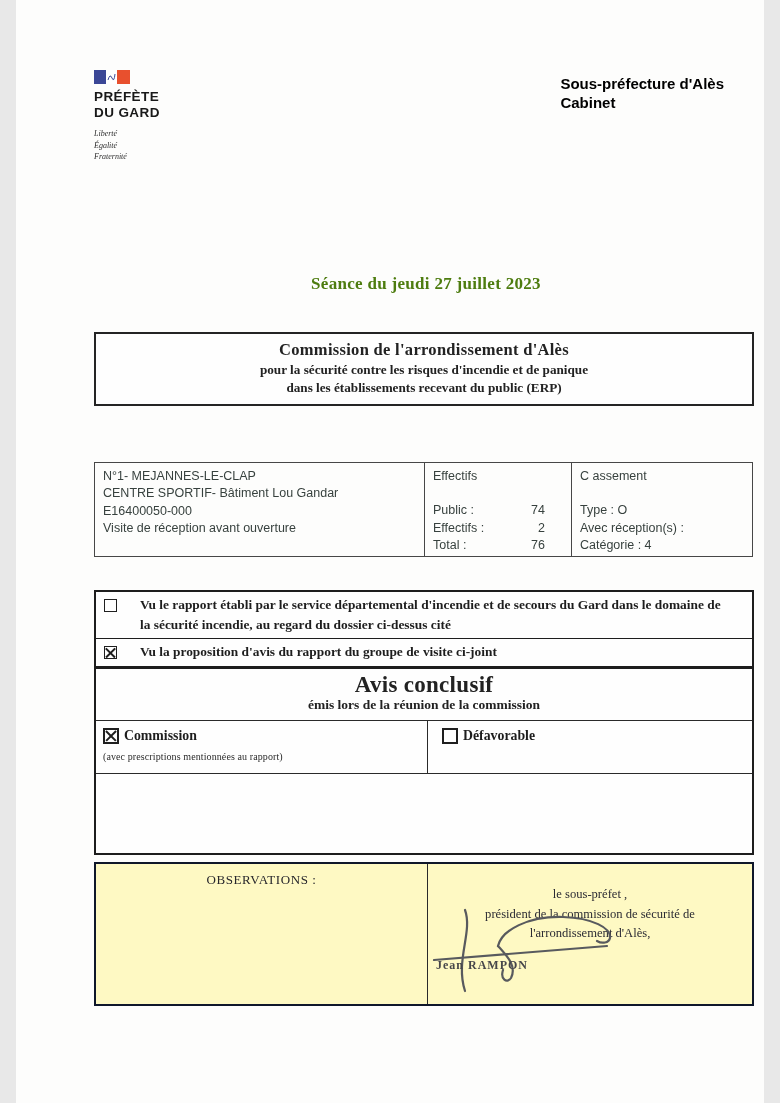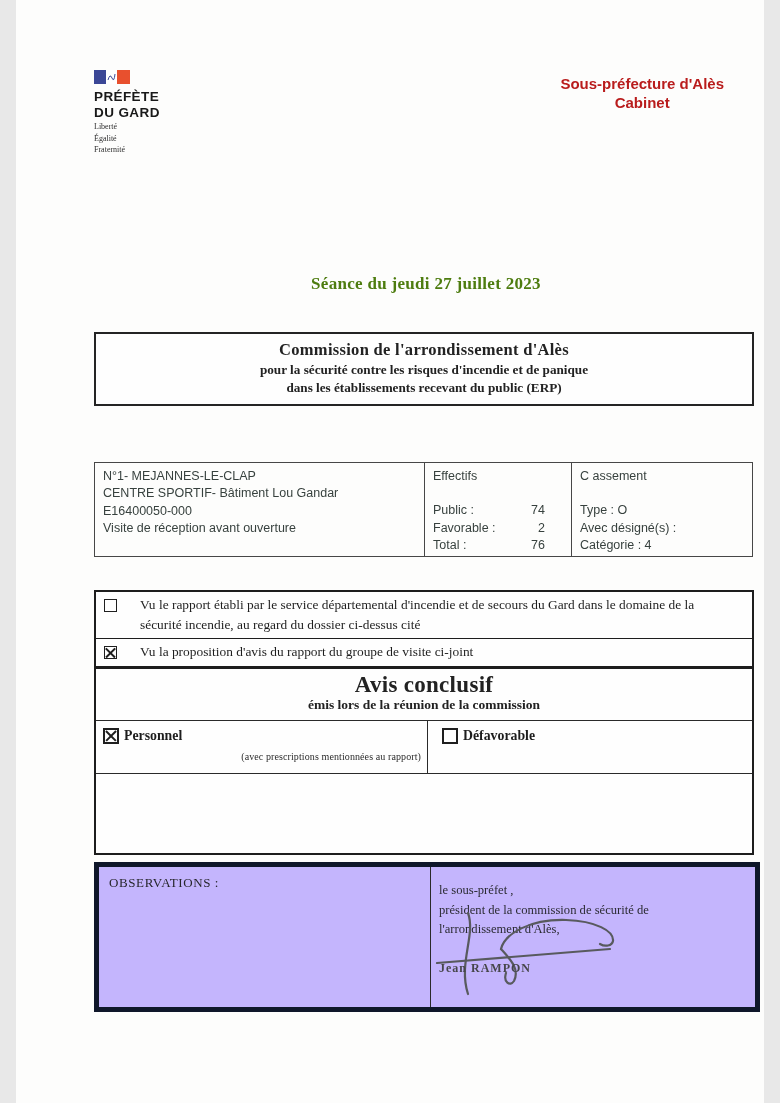--- a/index.html
+++ b/index.html
@@ -8,23 +8,23 @@
   .abs{position:absolute;}
 
   
   .logo{left:78px;top:70px;}
   .flag{display:flex;height:14px;width:36px;}
   .flag .b{width:12px;background:#3b4796;}
   .flag .w{width:11px;background:#fff;position:relative;}
   .flag .r{width:13px;background:#e8502e;}
   .logo-name{margin-top:5px;font-family:"Liberation Sans",sans-serif;font-weight:bold;
              font-size:13.5px;line-height:16px;letter-spacing:.4px;color:#191919;white-space:pre-line;}
-  .logo-motto{font-size:8px;line-height:11.5px;color:#2e2e2e;}
-  .office{right:40px;top:74px;text-align:center;font-family:"Liberation Sans",sans-serif;
-          font-weight:bold;font-size:15px;line-height:19px;color:#b91c1c;}
+  .logo-motto{margin-top:7px;font-style:italic;font-size:8px;line-height:11.5px;color:#2e2e2e;}
+  .office{right:40px;top:74px;text-align:left;font-family:"Liberation Sans",sans-serif;
+          font-weight:bold;font-size:15px;line-height:19px;color:#000000;}
 
   
   .doc-title{left:40px;top:222px;width:740px;text-align:center;font-weight:bold;
              font-size:17.5px;letter-spacing:.6px;color:#1c1c1c;}
   .doc-session{left:40px;top:274px;width:740px;text-align:center;font-weight:bold;
              font-size:17px;letter-spacing:.3px;color:#4d7c0f;}
 
   
   .commission-box{left:78px;top:332px;width:656px;border:2.5px solid #242424;text-align:center;
                   padding:4px 0 7px;background:#fefefe;}
@@ -50,45 +50,45 @@
   .cb.checked::before,.cb.checked::after{content:"";position:absolute;left:-1px;top:4.6px;
       width:13px;height:1.7px;background:#1f1f1f;}
   .cb.checked::before{transform:rotate(45deg);}
   .cb.checked::after{transform:rotate(-45deg);}
 
   
   .vu-table{left:78px;top:590px;width:656px;border:2px solid #1d1d1d;background:#fefefe;}
   .vu-row{display:flex;padding:3px 8px 4px;}
   .vu-row.first{border-bottom:1.8px solid #1d1d1d;}
   .vu-row .cb{margin-top:4px;}
-  .vu-text{margin-left:23px;font-weight:normal;font-size:13.4px;line-height:19.5px;width:592px;color:#1e1e1e;}
+  .vu-text{margin-left:23px;font-weight:bold;font-size:13.4px;line-height:19.5px;width:592px;color:#1e1e1e;}
 
   
   .avis-box{left:78px;top:667px;width:656px;border:2px solid #1d1d1d;background:#fefefe;}
   .avis-head{text-align:center;padding:4px 0 6px;border-bottom:1.6px solid #2a2a2a;}
   .avis-title{font-weight:bold;font-size:23px;letter-spacing:.3px;line-height:23px;}
   .avis-sub{font-weight:bold;font-size:13.5px;line-height:18px;}
   .avis-row{display:flex;}
   .avis-row.rA{min-height:52px;border-bottom:1.6px solid #2a2a2a;}
   .avis-row.rB{min-height:79px;}
   .avis-cell-l{width:332px;box-sizing:border-box;border-right:1.6px solid #2a2a2a;padding:7px 6px 5px 7px;}
   .avis-cell-r{flex:1;padding:7px 6px 5px 14px;}
   .opt{display:flex;align-items:center;}
   .opt .cb{border-width:2px;width:12px;height:12px;}
   .opt .cb.checked::before,.opt .cb.checked::after{top:5px;width:14px;left:-1px;}
   .opt-label{margin-left:5px;font-weight:bold;font-size:13.8px;color:#1d1d1d;}
-  .fav-note{margin-top:7px;font-size:10px;color:#2b2b2b;letter-spacing:.1px;text-align:right;}
+  .fav-note{margin-top:7px;font-size:10px;color:#2b2b2b;letter-spacing:.1px;}
   .ne-note{margin-top:3px;font-size:9.6px;line-height:13px;text-align:justify;width:320px;color:#2a2a2a;}
 
   
-  .obs-box{left:78px;top:862px;width:656px;height:140px;border:5px solid #0f172a;display:flex;
-           box-sizing:content-box;background:#c4b5fd;}
+  .obs-box{left:78px;top:862px;width:656px;height:140px;border:2px solid #0f172a;display:flex;
+           box-sizing:content-box;background:#fef9c3;text-align:center;}
   .obs-left{width:332px;box-sizing:border-box;border-right:1.6px solid #2a2a2a;
             padding:8px 10px;font-size:13px;letter-spacing:.6px;color:#26262b;}
-  .obs-right{flex:1;position:relative;padding:14px 8px;font-size:12.6px;line-height:19.5px;color:#2b2b33;}
+  .obs-right{flex:1;position:relative;padding:21px 8px;font-size:12.6px;line-height:19.5px;color:#2b2b33;}
   .sig-svg{position:absolute;left:4px;top:40px;}
   .signatory{position:absolute;left:8px;top:92px;font-weight:bold;font-size:12px;
              letter-spacing:1px;color:#46464a;}
 </style>
 </head>
 <body>
 
 <div class="page">
 
   <div class="abs logo">
@@ -128,33 +128,33 @@
       <div>Visite de réception avant ouverture</div>
     </div>
     <div class="c c2">
       <div>Effectifs</div>
       <div class="spacer"></div>
       <div class="kv">
         <span class="k">Public :</span>
         <span class="v">74</span>
       </div>
       <div class="kv">
-        <span class="k">Favorable :</span>
+        <span class="k">Effectifs :</span>
         <span class="v">2</span>
       </div>
       <div class="kv">
         <span class="k">Total :</span>
         <span class="v">76</span>
       </div>
     </div>
     <div class="c c3">
       <div>C assement</div>
       <div class="spacer"></div>
       <div>Type : O</div>
-      <div>Avec désigné(s) :</div>
+      <div>Avec réception(s) :</div>
       <div>Catégorie : 4</div>
     </div>
   </div>
 
   <div class="abs vu-table">
     <div class="vu-row first">
       <span class="cb"></span>
       <span class="vu-text">Vu le rapport établi par le service départemental d'incendie et de secours du Gard dans le domaine de la sécurité incendie, au regard du dossier ci-dessus cité</span>
     </div>
     <div class="vu-row">
@@ -165,21 +165,21 @@
 
   <div class="abs avis-box">
     <div class="avis-head">
       <div class="avis-title">Avis conclusif</div>
       <div class="avis-sub">émis lors de la réunion de la commission</div>
     </div>
     <div class="avis-row rA">
       <div class="avis-cell-l">
         <div class="opt">
           <span class="cb checked"></span>
-          <span class="opt-label">Personnel</span>
+          <span class="opt-label">Commission</span>
         </div>
         <div class="fav-note">(avec prescriptions mentionnées au rapport)</div>
       </div>
       <div class="avis-cell-r">
         <div class="opt">
           <span class="cb"></span>
           <span class="opt-label">Défavorable</span>
         </div>
       </div>
     </div>

